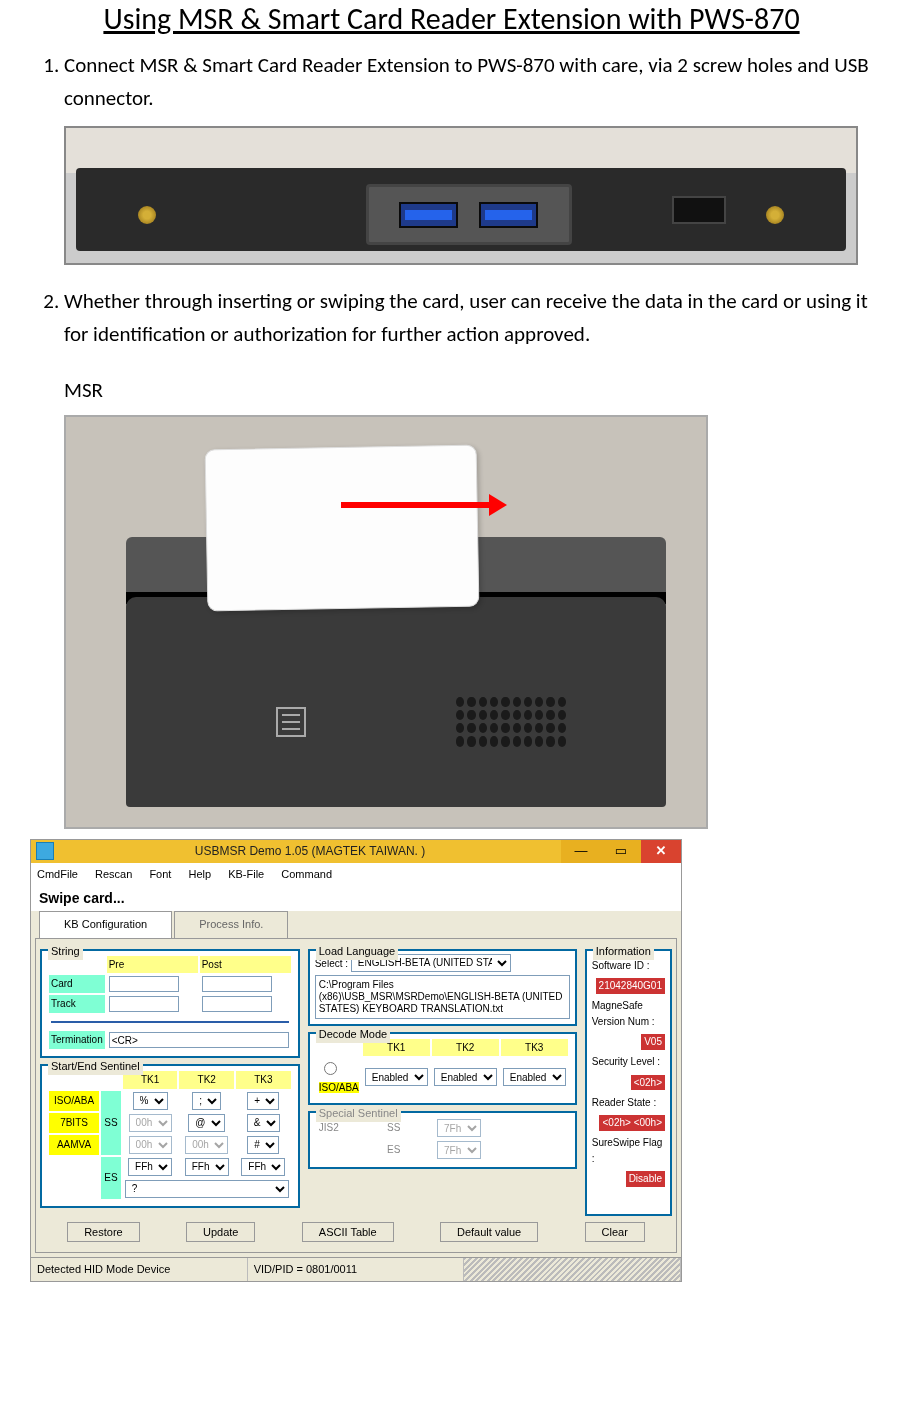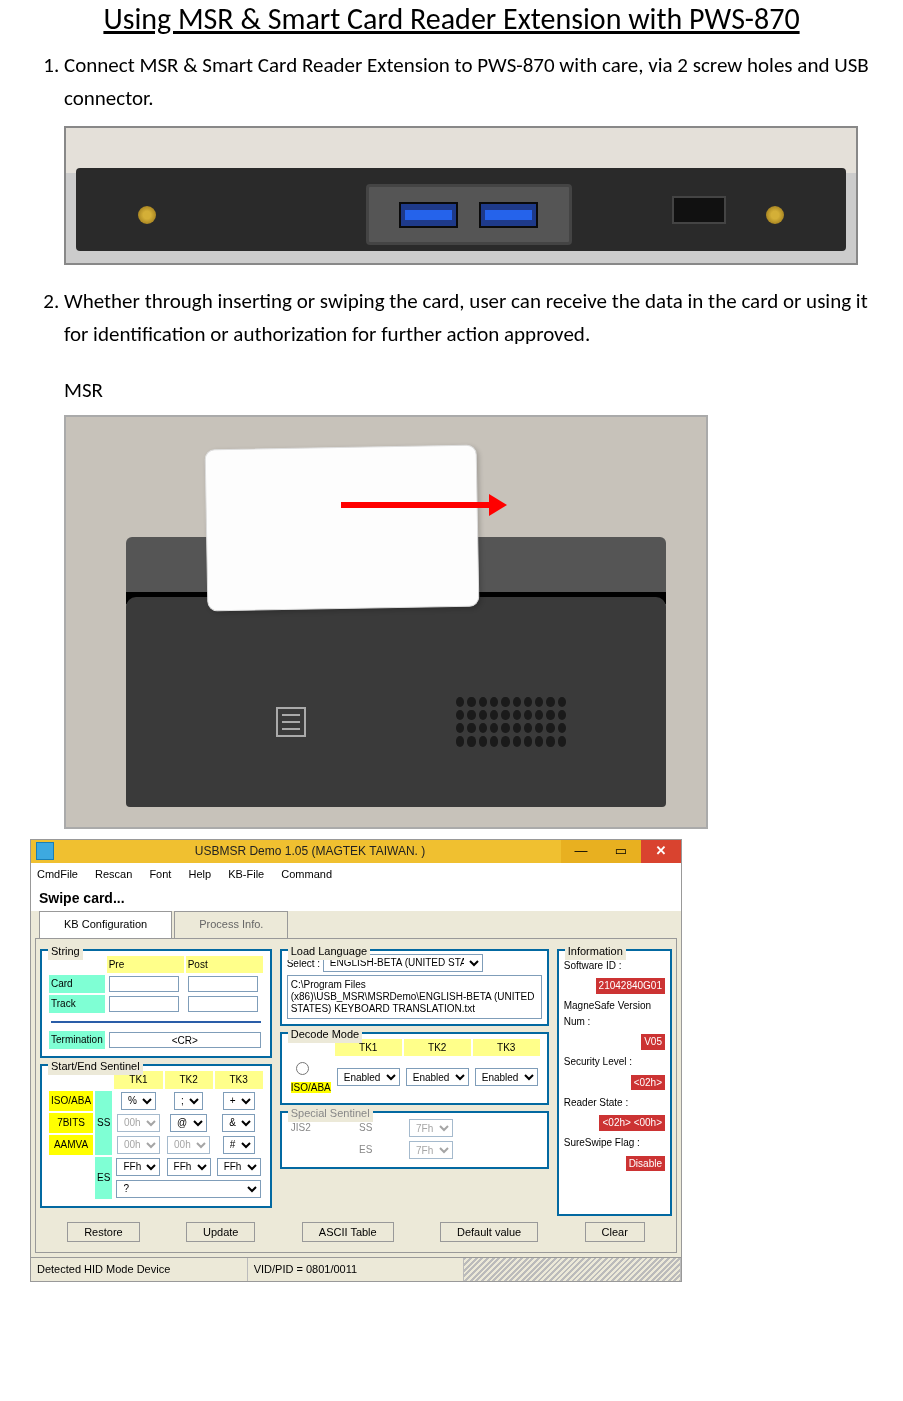--- a/index.html
+++ b/index.html
@@ -348,21 +348,21 @@
                     <td><input class="fld" style="width: 70px;"></td>
                     <td><input class="fld" style="width: 70px;"></td>
                       </tr>
                   <tr>
                         <td colspan="3">
                           <hr style="border:none;border-top:2px solid #2a5da8">
                         </td>
                       </tr>
                   <tr>
                         <td class="hl-c">Termination</td>
-                    <td colspan="2"><input class="fld" style="width: 152px; text-align: center;" value="&lt;CR&gt;"></td>
+                    <td colspan="2"><input class="fld" style="width: 180px;" value="&lt;CR&gt;"></td>
                       </tr>
                 </tbody>
                   </table>
               </div>
 
               <div class="gbox">
                 <span class="lg">Start/End Sentinel</span>
                 <table class="mini grid3" style="width:100%">
                   <tbody>
                       <tr>

